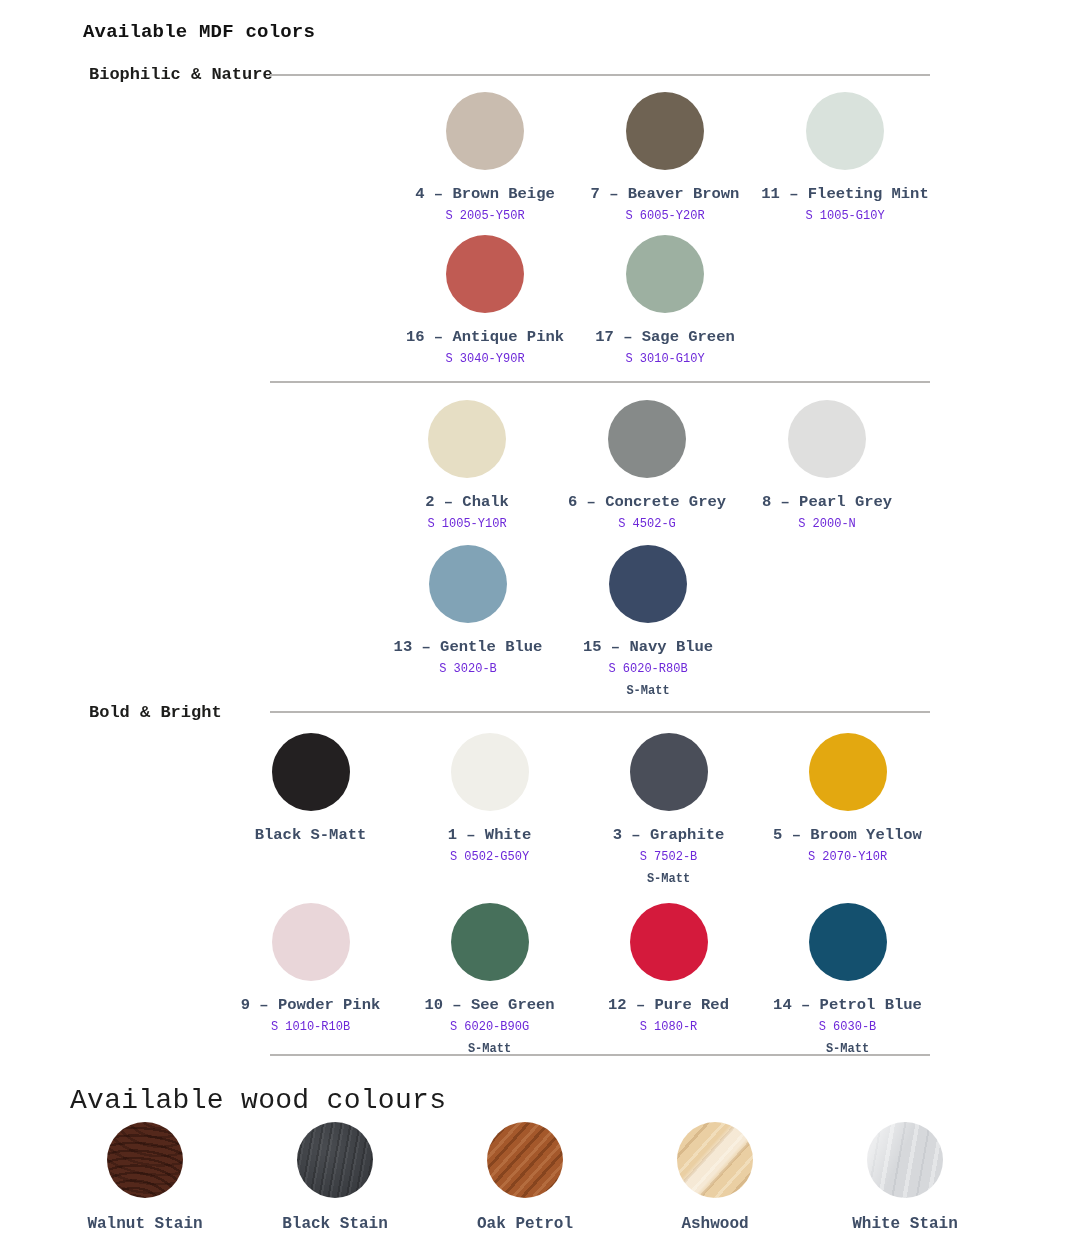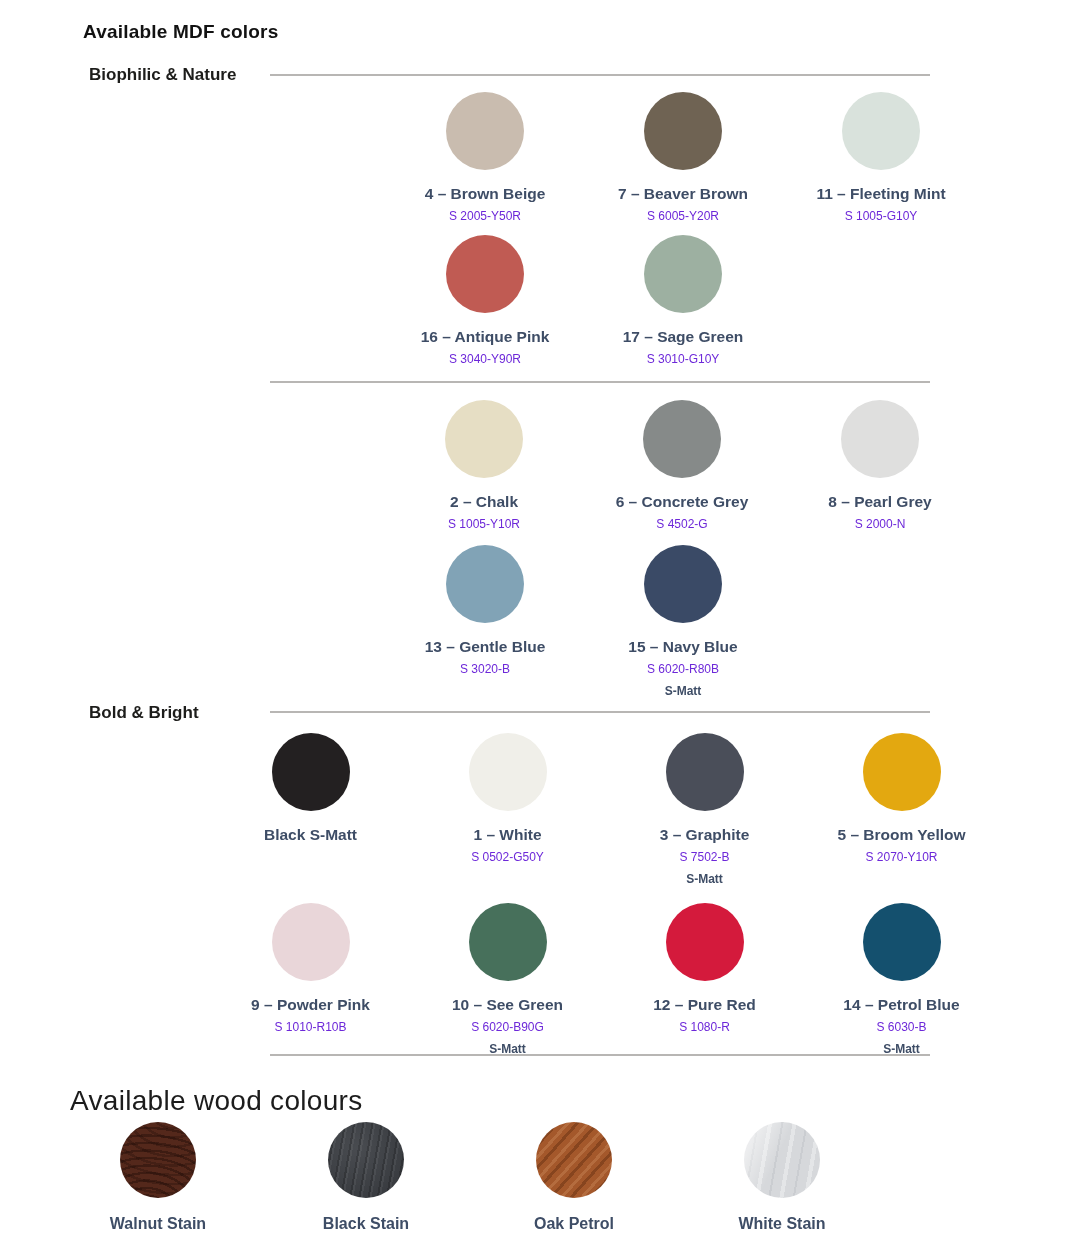--- a/index.html
+++ b/index.html
@@ -1,39 +1,39 @@
 <!DOCTYPE html>
 <html><head>
 <meta charset="utf-8">
 <style>
   html,body{margin:0;padding:0;background:#ffffff;}
   .page{
     position:relative;
     width:1080px;height:1246px;
     background:#ffffff;
-    font-family:Liberation Sans, sans-serif;
+    font-family:Liberation Mono, monospace;
     overflow:hidden;
   }
   .page-title{
     position:absolute;left:83px;top:8px;
     font-size:19px;font-weight:700;color:#121212;letter-spacing:.2px;
   }
   .wood-title{
     position:absolute;left:70px;top:1062px;
     font-size:28px;font-weight:400;color:#1c1c1c;letter-spacing:.3px;
   }
   .sec-label{
     position:absolute;left:89px;
     font-size:17px;font-weight:700;color:#1d1d1b;line-height:25px;
   }
   .divider{
     position:absolute;left:270px;width:660px;height:0;
     border-top:2px solid #b8b6b4;
   }
-  .row{position:absolute;display:flex;gap:18px;}
+  .row{position:absolute;display:flex;}
   .cell{
     width:180px;display:flex;flex-direction:column;align-items:center;
     text-align:center;
   }
   .cell.w179{width:179px;text-align:right;}
   .cell.w190{width:190px;}
   .circle{
     width:78px;height:78px;border-radius:50%;
   }
   .wood-circle{width:76px;height:76px;border-radius:50%;}
@@ -114,39 +114,39 @@
     </div>
     <div class="cell">
       <div class="circle" style="background-color: rgb(157, 176, 161);"></div>
       <div class="sw-name">17 – Sage Green</div>
       <div class="sw-code">S 3010-G10Y</div>
     </div>
   </div>
 
   <div class="divider" style="top:381px;"></div>
 
-  <div class="row" style="left:394px;top:400px;">
+  <div class="row" style="left:377px;top:400px;">
     <div class="cell">
       <div class="circle" style="background-color: rgb(230, 222, 196);"></div>
       <div class="sw-name">2 – Chalk</div>
       <div class="sw-code">S 1005-Y10R</div>
     </div>
     <div class="cell">
       <div class="circle" style="background-color: rgb(134, 138, 137);"></div>
       <div class="sw-name">6 – Concrete Grey</div>
       <div class="sw-code">S 4502-G</div>
     </div>
     <div class="cell">
       <div class="circle" style="background-color: rgb(223, 223, 222);"></div>
       <div class="sw-name">8 – Pearl Grey</div>
       <div class="sw-code">S 2000-N</div>
     </div>
   </div>
 
-  <div class="row" style="left:395px;top:545px;">
+  <div class="row" style="left:378px;top:545px;">
     <div class="cell">
       <div class="circle" style="background-color: rgb(129, 163, 182);"></div>
       <div class="sw-name">13 – Gentle Blue</div>
       <div class="sw-code">S 3020-B</div>
     </div>
     <div class="cell">
       <div class="circle" style="background-color: rgb(58, 74, 102);"></div>
       <div class="sw-name">15 – Navy Blue</div>
       <div class="sw-code">S 6020-R80B</div>
       <div class="sw-finish">S-Matt</div>
@@ -202,32 +202,36 @@
       <div class="sw-name">14 – Petrol Blue</div>
       <div class="sw-code">S 6030-B</div>
       <div class="sw-finish">S-Matt</div>
     </div>
   </div>
 
   <div class="divider" style="top:1054px;"></div>
 
   <h2 class="wood-title">Available wood colours</h2>
 
-  <div class="row" style="left:63px;top:1122px;">
+  <div class="row" style="left:50px;top:1122px;">
     <div class="cell w190">
       <div class="wood-circle tex-walnut" style="background-color: rgb(84, 40, 27);"></div>
       <div class="wood-name">Walnut Stain</div>
     </div>
     <div class="cell w190">
       <div class="wood-circle tex-blackstain" style="background-color: rgb(59, 62, 67);"></div>
       <div class="wood-name">Black Stain</div>
     </div>
     <div class="cell w190">
       <div class="wood-circle tex-oak" style="background-color: rgb(164, 88, 43);"></div>
       <div class="wood-name">Oak Petrol</div>
     </div>
     <div class="cell w190">
+      <div class="wood-circle tex-ash" style="background-color: rgb(234, 207, 163);"></div>
+      <div class="wood-name">Ashwood</div>
+    </div>
+    <div class="cell w190">
       <div class="wood-circle tex-whitestain" style="background-color: rgb(214, 216, 219);"></div>
       <div class="wood-name">White Stain</div>
     </div>
   </div>
 
 </div>
 
 </body></html>

